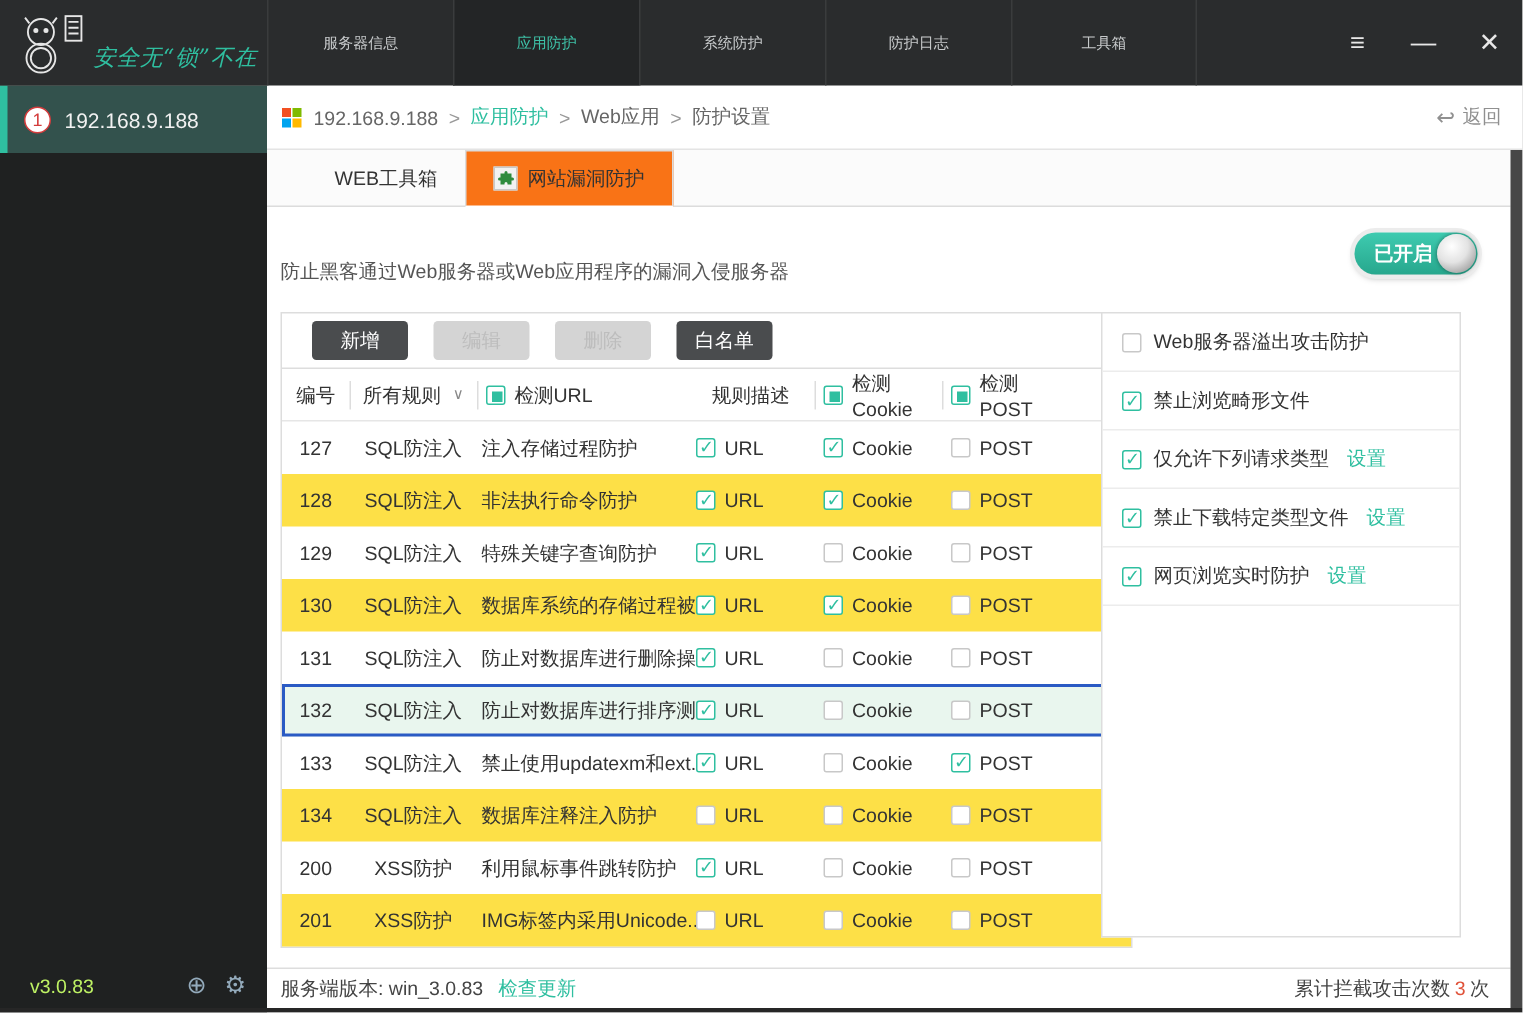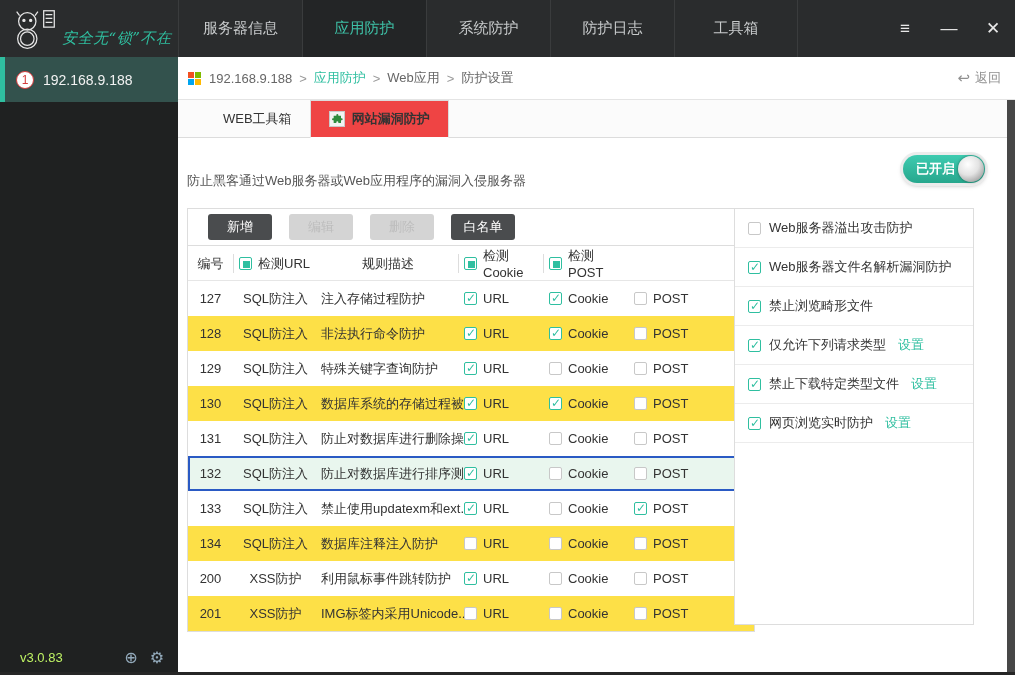--- a/index.html
+++ b/index.html
@@ -4,21 +4,21 @@
 <style>
   * { margin:0; padding:0; box-sizing:border-box; }
   body { font-family:"Liberation Sans","DejaVu Sans",sans-serif; background:#888; }
   .window { position:relative; width:1015px; height:675px; background:#fff; overflow:hidden; }
 
   
   .navbar { position:absolute; left:0; top:0; width:1015px; height:57px; background:#2a2c2d; z-index:5; }
   .logo { position:absolute; left:8px; top:4px; width:170px; height:50px; display:flex; align-items:flex-end; }
   .brand-text { font-family:"DejaVu Serif",serif; font-style:italic; font-weight:normal; color:#2fbfa0; font-size:15px; letter-spacing:.5px; padding-bottom:6px; white-space:nowrap; }
   .nav-menu { position:absolute; left:178px; top:0; height:57px; display:flex; }
-  .nav-item { width:124px; height:57px; display:flex; align-items:center; justify-content:center; color:#c7cacb; font-size:15px; border-left:1px solid #3a3c3d; cursor:pointer; }
+  .nav-item { width:124px; height:57px; display:flex; align-items:center; justify-content:center; color:#c7cacb; font-size:10px; border-left:1px solid #3a3c3d; cursor:pointer; }
   .nav-item:last-child { border-right:1px solid #3a3c3d; }
   .nav-item.active { background:#232526; color:#3ec1a7; }
   .win-controls { position:absolute; right:12px; top:0; height:57px; display:flex; align-items:center; gap:24px; color:#e8e8e8; }
   .win-controls span { font-size:17px; cursor:pointer; width:20px; text-align:center; }
 
   
   .sidebar { position:absolute; left:0; top:57px; width:178px; height:618px; background:#1f2121; z-index:4; }
   .server-item { position:relative; height:45px; background:#33524d; display:flex; align-items:center; padding-left:16px; cursor:pointer; }
   .server-item::before { content:""; position:absolute; left:0; top:0; bottom:0; width:5px; background:#2fbfa0; }
   .server-badge { width:18px; height:18px; border-radius:50%; background:#fff; border:1px solid #d43c3c; color:#d43c3c; font-size:12px; display:flex; align-items:center; justify-content:center; margin-right:9px; flex:none; }
@@ -38,21 +38,21 @@
   .back-btn .back-ic { font-size:15px; }
 
   
   .right-edge { position:absolute; right:0; top:100px; width:8px; height:572px; background:#474747; z-index:6; }
   .bottom-edge { position:absolute; left:0; bottom:0; width:1015px; height:3px; background:#262626; z-index:7; }
 
   
   .main { position:absolute; left:178px; top:100px; width:829px; height:545px; background:#fff; }
   .tabstrip { height:38px; background:#fbfbfb; border-bottom:1px solid #dcdcdc; display:flex; align-items:flex-end; padding-left:27px; }
   .tab { height:37px; min-width:102px; display:flex; align-items:center; justify-content:center; gap:7px; font-size:13px; color:#333; padding:0 18px; cursor:pointer; }
-  .tab.active { background:#ef4444; border:1px solid #dcdcdc; border-bottom:1px solid #fff; margin-bottom:-1px; height:38px;font-weight:bold; }
+  .tab.active { background:#f97316; border:1px solid #dcdcdc; border-bottom:1px solid #fff; margin-bottom:-1px; height:38px; }
   .tab-ic { width:16px; height:16px; background:#f2f2f2; border:1px solid #c9c9c9; display:flex; align-items:center; justify-content:center; flex:none; }
 
   .page-desc { position:absolute; left:9px; top:72px; font-size:13px; color:#555; }
 
   .toggle { position:absolute; left:725px; top:55px; width:82px; height:28px; border-radius:15px; background:linear-gradient(#3ecbb0,#27a78d); box-shadow:0 0 0 3px #ececec, 0 2px 5px rgba(0,0,0,.35); display:flex; align-items:center; padding-left:13px; color:#fff; font-size:13px; font-weight:bold; cursor:pointer; }
   .toggle .knob { position:absolute; right:1px; top:1px; width:26px; height:26px; border-radius:50%; background:radial-gradient(circle at 38% 32%, #ffffff, #e3e3e3 45%, #9c9c9c 85%, #cccccc); box-shadow:0 0 3px rgba(0,0,0,.45); }
 
   
   .table-wrap { position:absolute; left:9px; top:108px; width:568px; height:424px; border:1px solid #ddd; background:#fff; }
   .toolbar { height:37px; display:flex; align-items:center; padding-left:20px; gap:17px; border-bottom:1px solid #ddd; }
@@ -179,20 +179,24 @@
 
     <div class="table-wrap">
       <div class="toolbar" id="toolbar">
           <button class="tbtn">新增</button>
           <button class="tbtn disabled">编辑</button>
           <button class="tbtn disabled">删除</button>
           <button class="tbtn">白名单</button>
         </div>
       <div class="grid thead">
         <div class="th">编号</div>
+        <div class="th sep">
+          <span>所有规则</span>
+          <span class="chev">∨</span>
+        </div>
         <div class="th sep chk">
           <span class="cb ind"></span>
           <span>检测URL</span>
         </div>
         <div class="th">规则描述</div>
         <div class="th sep chk">
           <span class="cb ind"></span>
           <span>检测Cookie</span>
         </div>
         <div class="th sep chk">
@@ -386,40 +390,43 @@
       <div class="scroll-thumb"></div>
     </div>
 
     <div class="panel" id="panel">
         <div class="panel-item">
           <span class="cb"></span>
           <span>Web服务器溢出攻击防护</span>
         </div>
         <div class="panel-item">
           <span class="cb on"></span>
-          <span>Web服务器文件名解析漏洞防护</span>
-        </div>
-        <div class="panel-item">
-          <span class="cb on"></span>
           <span>禁止浏览畸形文件</span>
         </div>
         <div class="panel-item">
           <span class="cb on"></span>
           <span>仅允许下列请求类型</span>
           <span class="settings-link">设置</span>
         </div>
         <div class="panel-item">
           <span class="cb on"></span>
           <span>禁止下载特定类型文件</span>
           <span class="settings-link">设置</span>
         </div>
         <div class="panel-item">
           <span class="cb on"></span>
           <span>网页浏览实时防护</span>
           <span class="settings-link">设置</span>
         </div>
       </div>
   </div>
 
+  <div class="statusbar">
+    <span>服务端版本: win_3.0.83</span>
+    <span class="check-update">检查更新</span>
+    <span class="stats">
+      <span>累计拦截攻击次数</span><span class="cnt">3</span><span>次</span>
+    </span>
+  </div>
 
   <div class="right-edge"></div>
   <div class="bottom-edge"></div>
 </div>
 
 </body></html>

